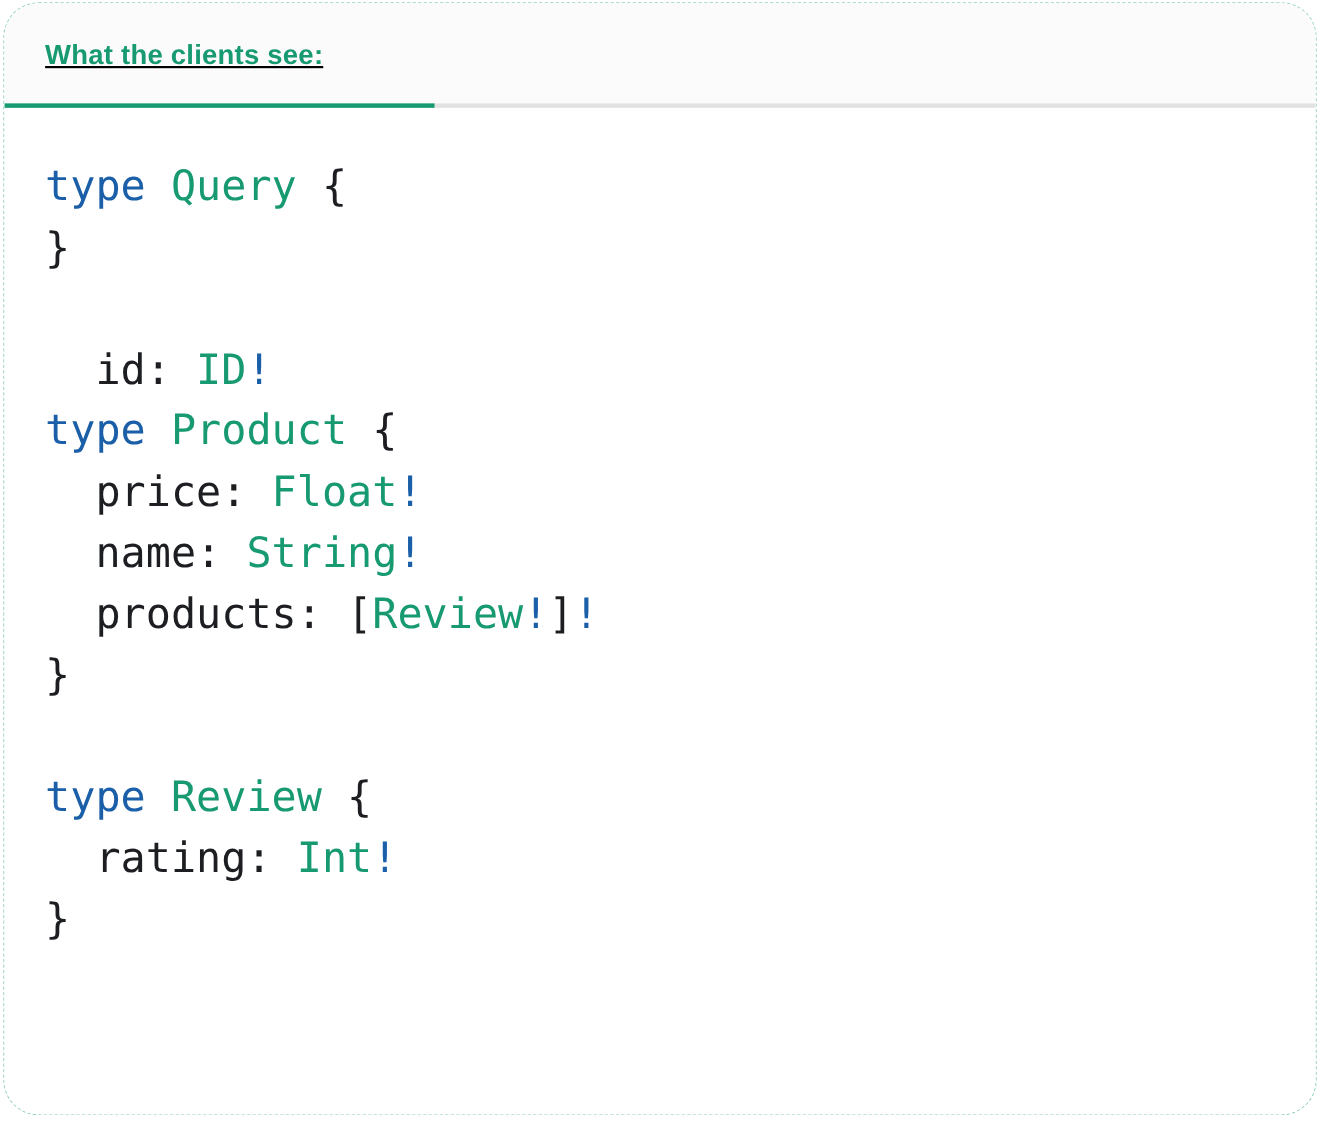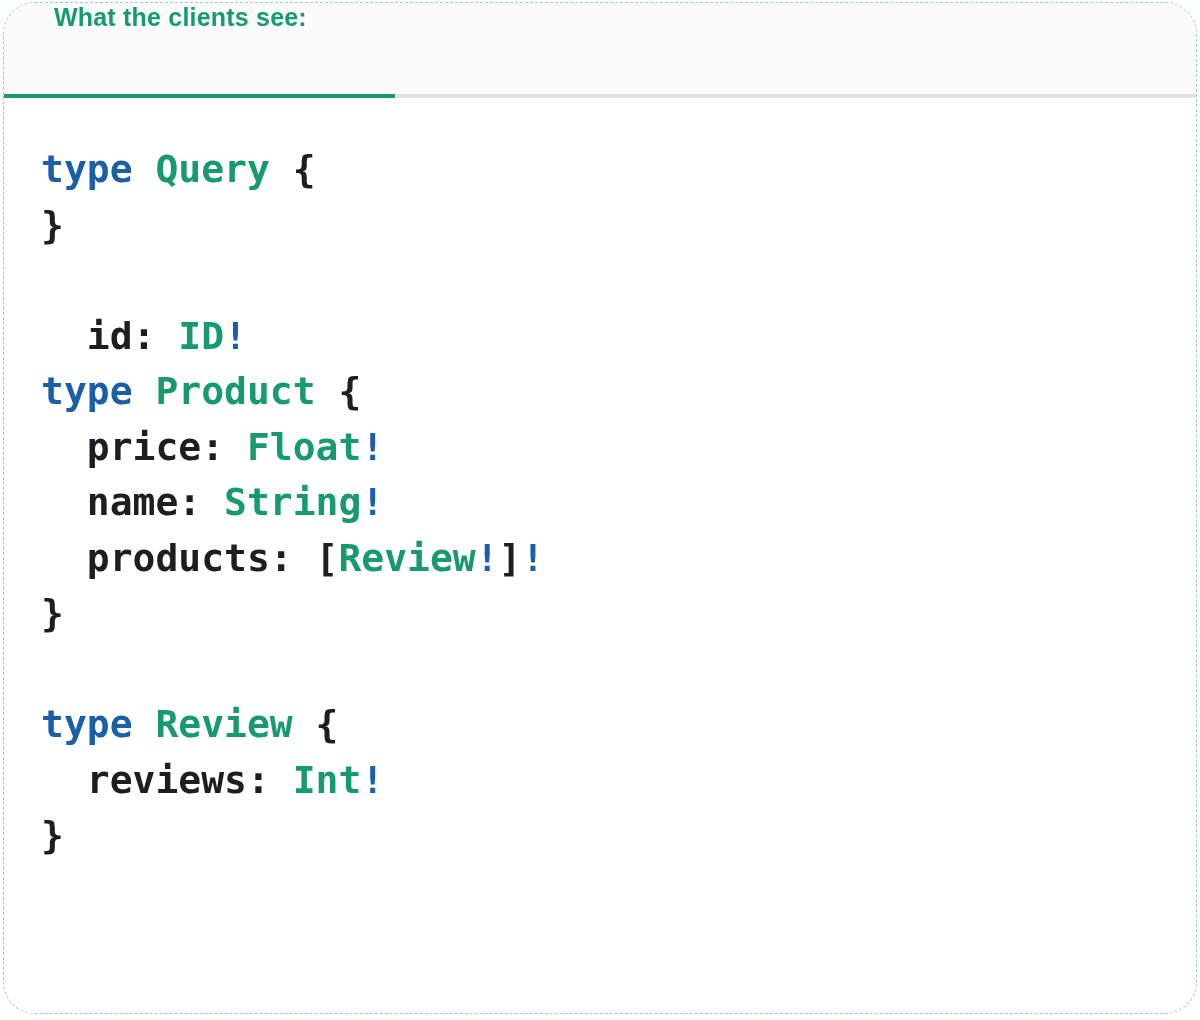--- a/index.html
+++ b/index.html
@@ -30,27 +30,28 @@
     background:var(--header-bg);
   }
   .divider{
     position:absolute;
     left:0; right:0; bottom:0;
     height:4px;
     background:var(--divider-gray);
   }
   .tab{
     position:absolute;
-    left:13px; top:0;
+    left:0; top:0;
     height:100%;
     width:391px;
     display:flex;
-    align-items:flex-start;
+    align-items:center;
     padding-left:37px;
     cursor:pointer;
+    text-decoration:underline;
   }
   .tab-label{
     font-size:25px;
     font-weight:600;
     letter-spacing:0.2px;
     color:var(--accent-green);
   }
   .tab-underline{
     position:absolute;
     left:0; bottom:0;
@@ -58,21 +59,21 @@
     height:4px;
     background:var(--accent-green);
     z-index:2;
   }
 
   .code-block{
     padding:44px 30px 30px 37px;
     font-family:"DejaVu Sans Mono","Liberation Mono",monospace;
     font-size:38px;
     line-height:55.5px;
-    font-weight:700;
+    font-weight:400;
     color:var(--code-dark);
   }
   .code-line{white-space:pre;}
   .tok-p{color:var(--code-dark);}
   .tok-k{color:var(--keyword-blue);}
   .tok-t{color:var(--accent-green);}
 </style>
 </head>
 <body>
 
@@ -90,16 +91,16 @@
       <div class="code-line"><span class="tok-p">}</span></div>
       <div class="code-line">&nbsp;</div>
       <div class="code-line"><span class="tok-p">  id: </span><span class="tok-t">ID</span><span class="tok-k">!</span></div>
       <div class="code-line"><span class="tok-k">type</span><span class="tok-p"> </span><span class="tok-t">Product</span><span class="tok-p"> {</span></div>
       <div class="code-line"><span class="tok-p">  price: </span><span class="tok-t">Float</span><span class="tok-k">!</span></div>
       <div class="code-line"><span class="tok-p">  name: </span><span class="tok-t">String</span><span class="tok-k">!</span></div>
       <div class="code-line"><span class="tok-p">  products: [</span><span class="tok-t">Review</span><span class="tok-k">!</span><span class="tok-p">]</span><span class="tok-k">!</span></div>
       <div class="code-line"><span class="tok-p">}</span></div>
       <div class="code-line">&nbsp;</div>
       <div class="code-line"><span class="tok-k">type</span><span class="tok-p"> </span><span class="tok-t">Review</span><span class="tok-p"> {</span></div>
-      <div class="code-line"><span class="tok-p">  reviews: </span><span class="tok-t">Int</span><span class="tok-k">!</span></div>
+      <div class="code-line"><span class="tok-p">  rating: </span><span class="tok-t">Int</span><span class="tok-k">!</span></div>
       <div class="code-line"><span class="tok-p">}</span></div>
     </div>
 </div>
 
 </body></html>

